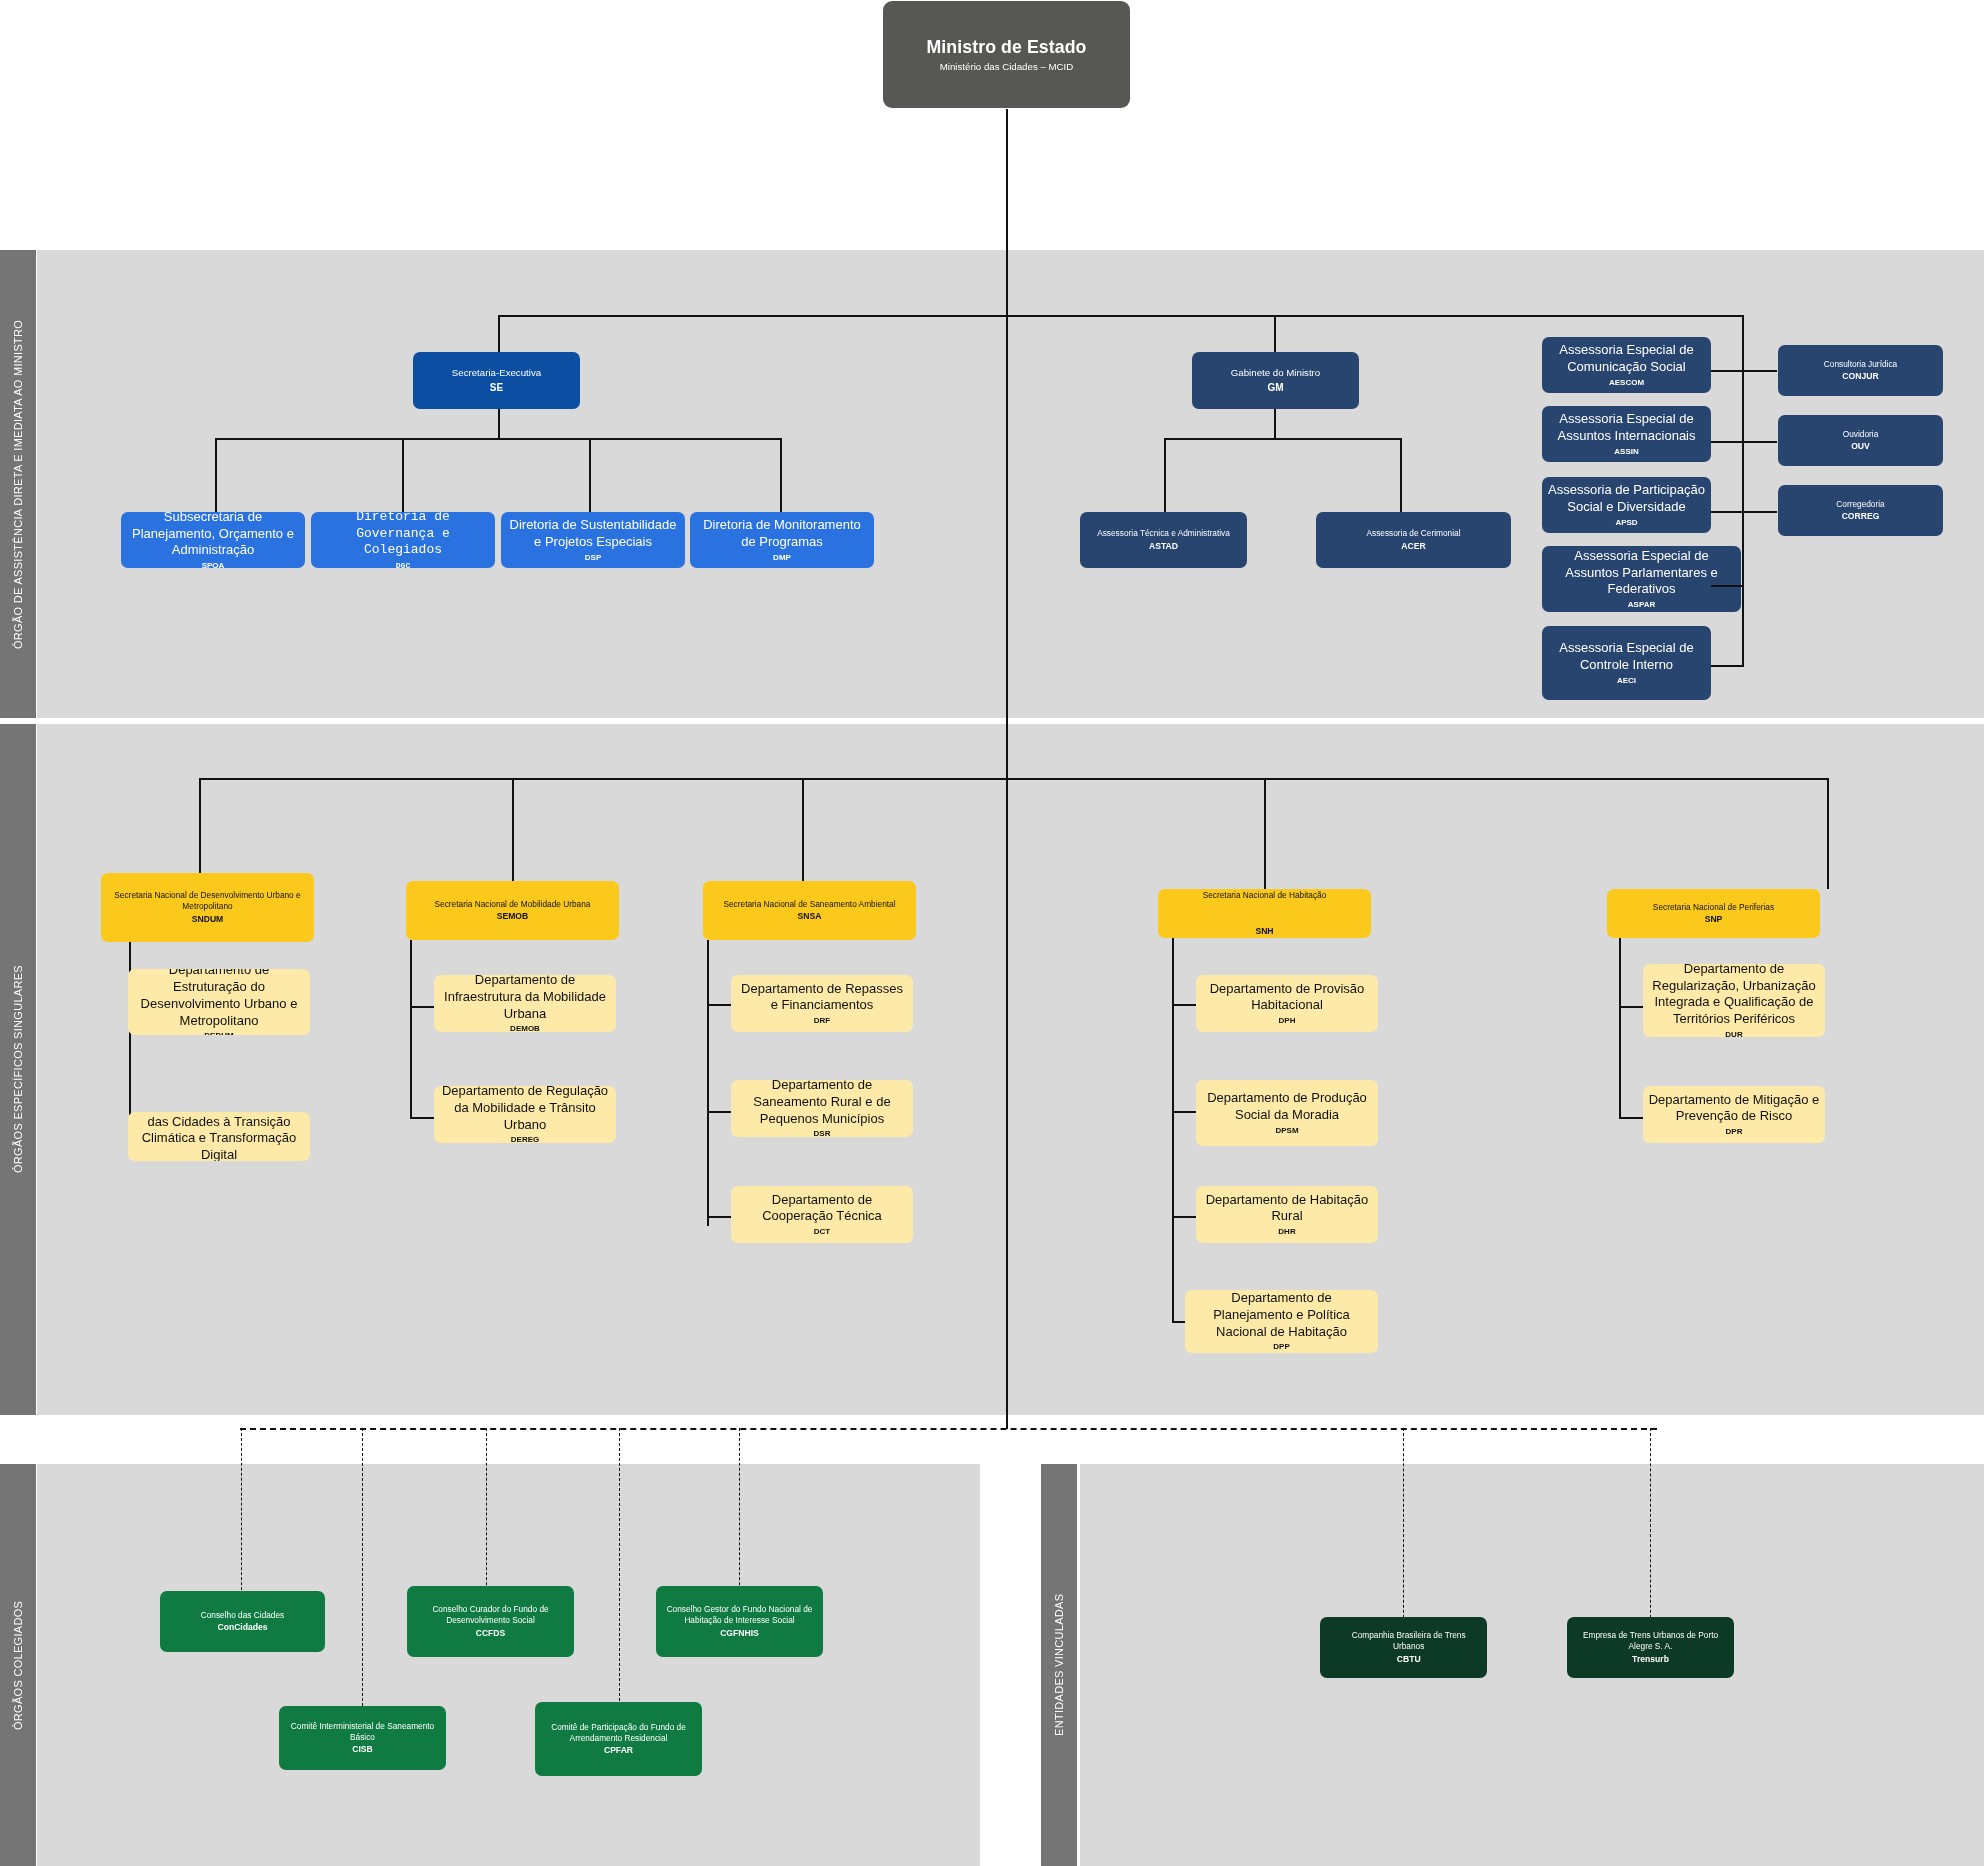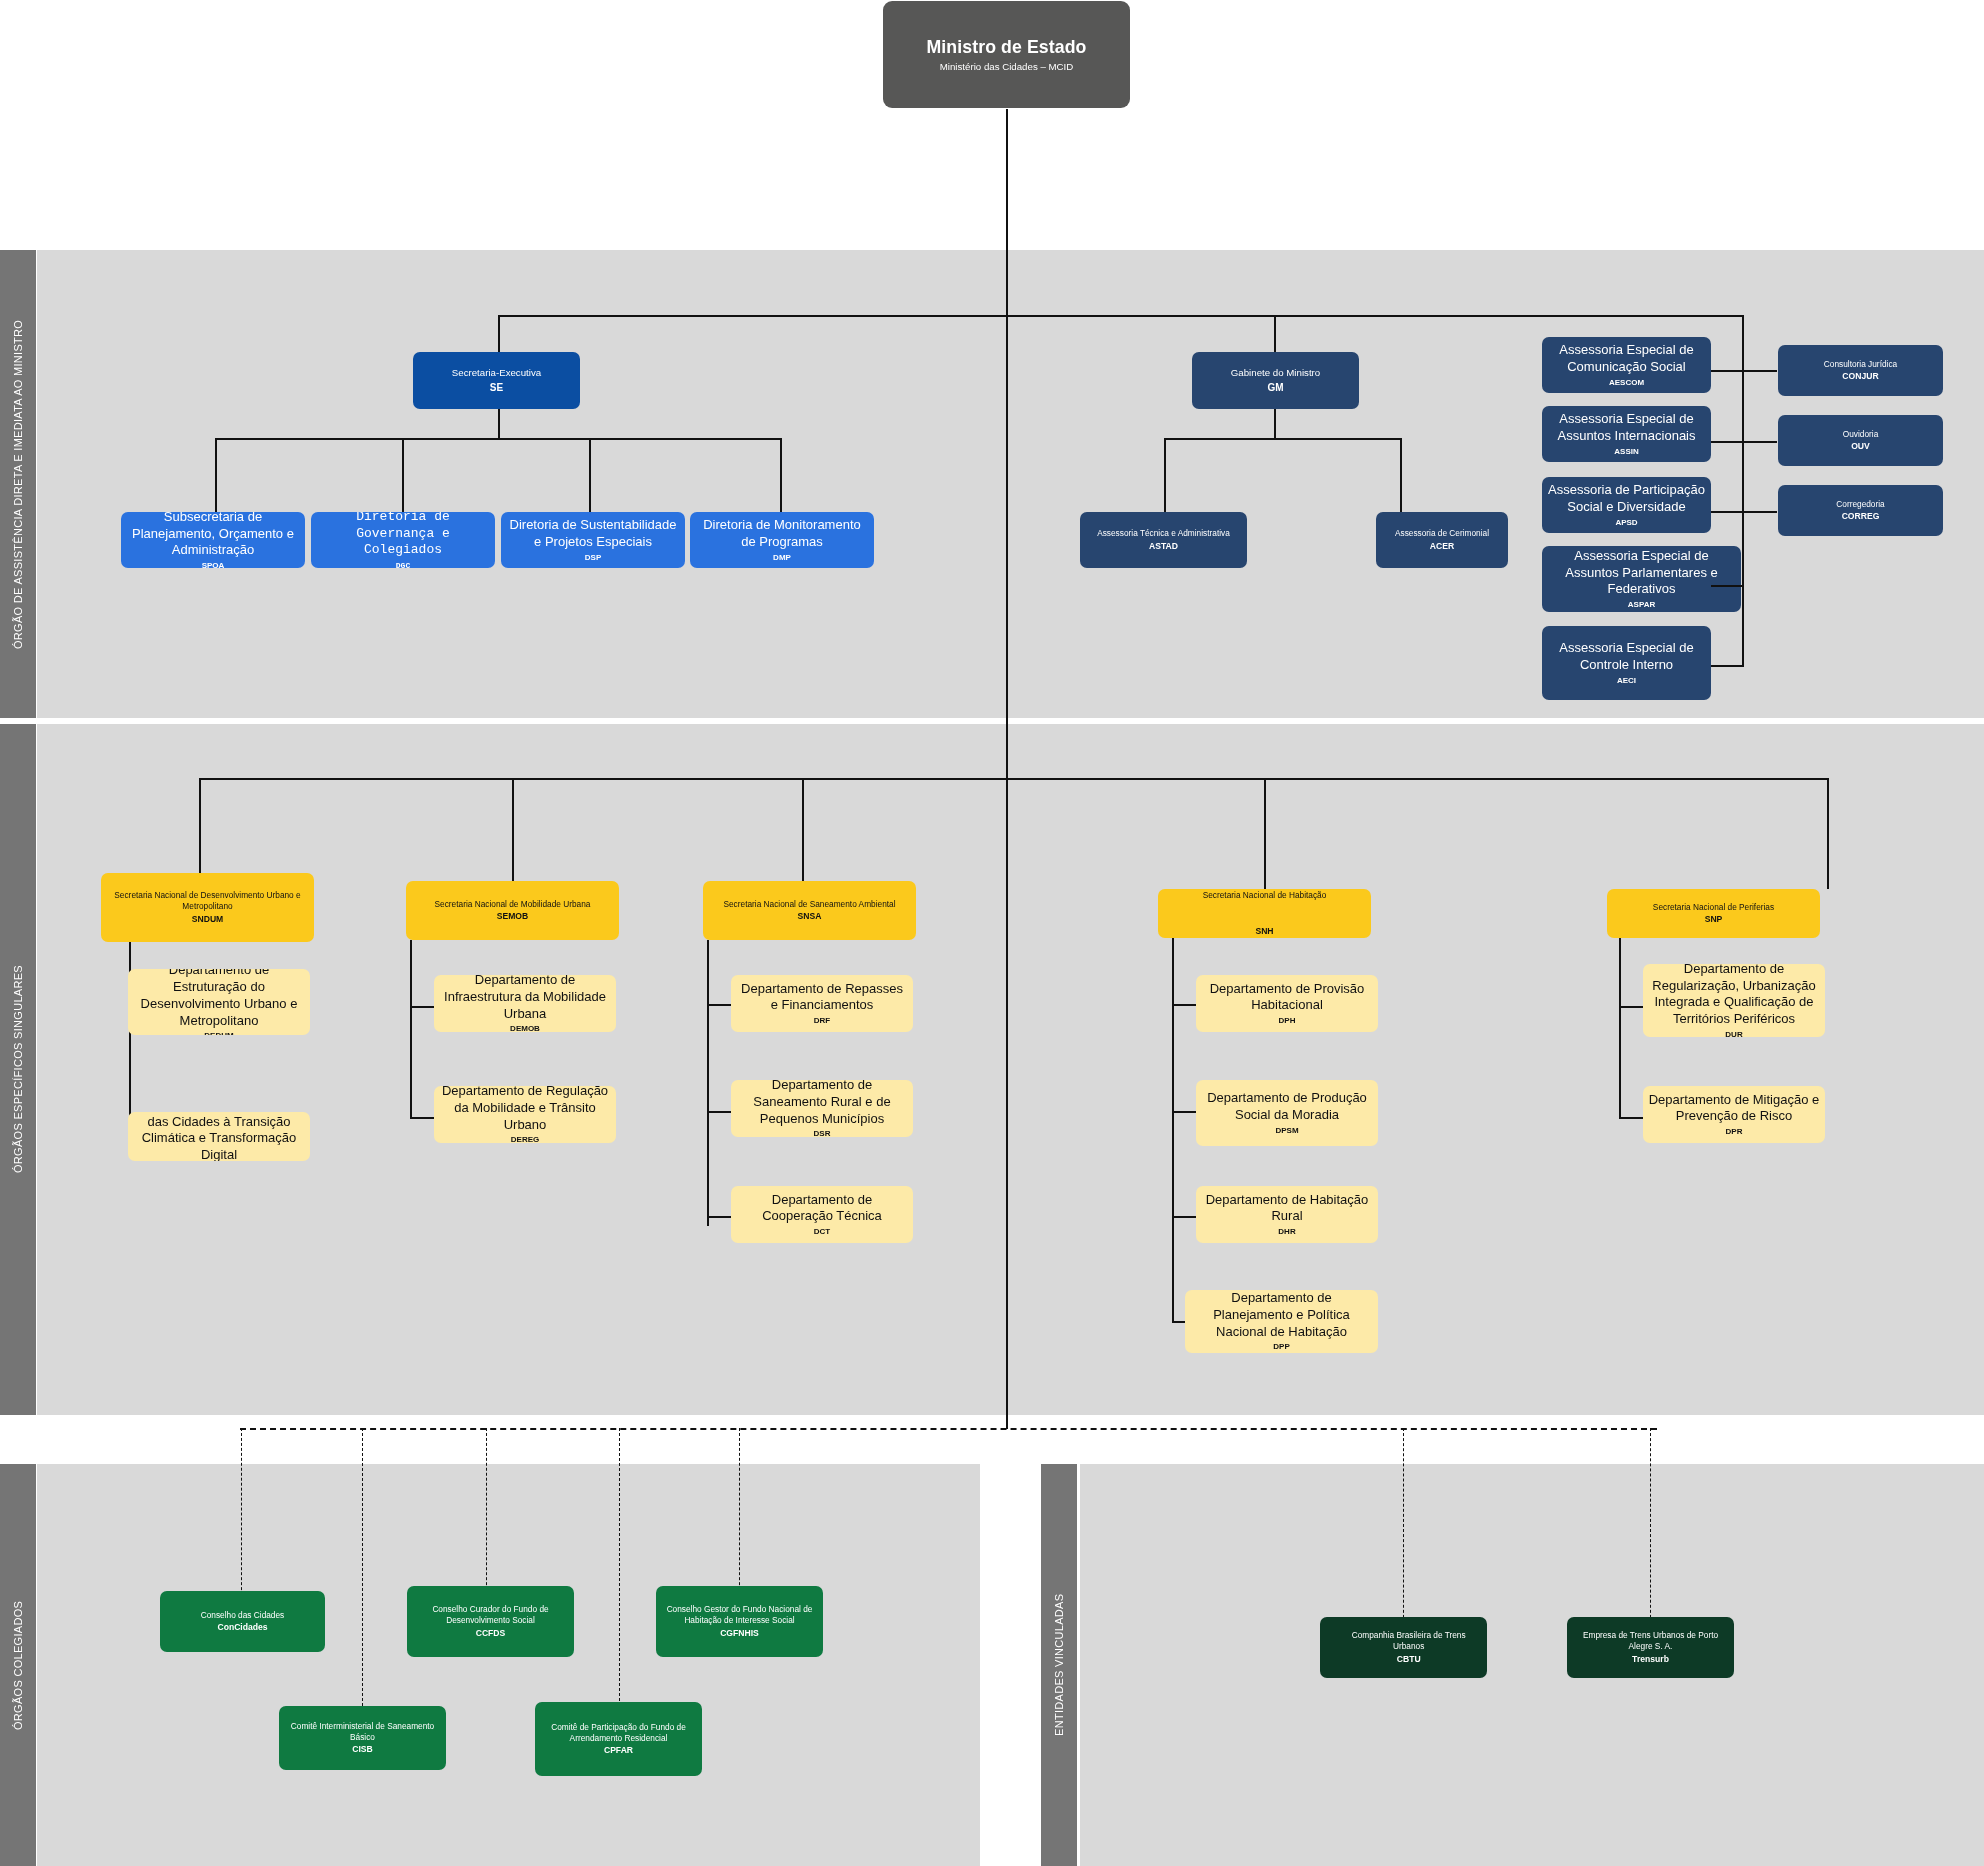--- a/index.html
+++ b/index.html
@@ -148,21 +148,21 @@
   </div>
   <div class="ln v" style="left:1274px; top:409px; height:30px;"></div>
   <div class="ln h" style="left:1164px; top:438px; width:238px;"></div>
   <div class="ln v" style="left:1164px; top:438px; height:75px;"></div>
   <div class="ln v" style="left:1400px; top:438px; height:75px;"></div>
 
   <div class="node n-navy fs14" style="left:1080px; top:512px; width:167px; height:56px;">
     <span class="t">Assessoria Técnica e Administrativa</span>
     <span class="a">ASTAD</span>
   </div>
-  <div class="node n-navy fs14" style="left:1376px; top:512px; width:132px; height:56px;">
+  <div class="node n-navy fs14" style="left:1316px; top:512px; width:195px; height:56px;">
     <span class="t">Assessoria de Cerimonial</span>
     <span class="a">ACER</span>
   </div>
 
   <div class="node n-navy fs13" style="left:1542px; top:337px; width:169px; height:56px;">
     <span class="t">Assessoria Especial de Comunicação Social</span>
     <span class="a">AESCOM</span>
   </div>
   <div class="node n-navy fs13" style="left:1542px; top:406px; width:169px; height:56px;">
     <span class="t">Assessoria Especial de Assuntos Internacionais</span>

